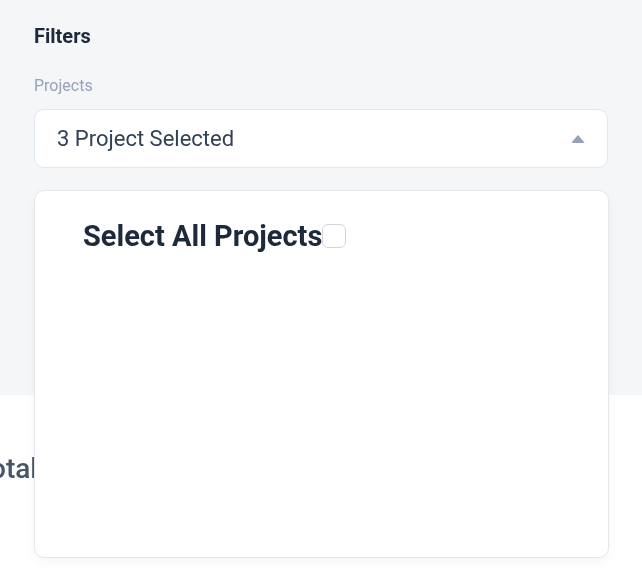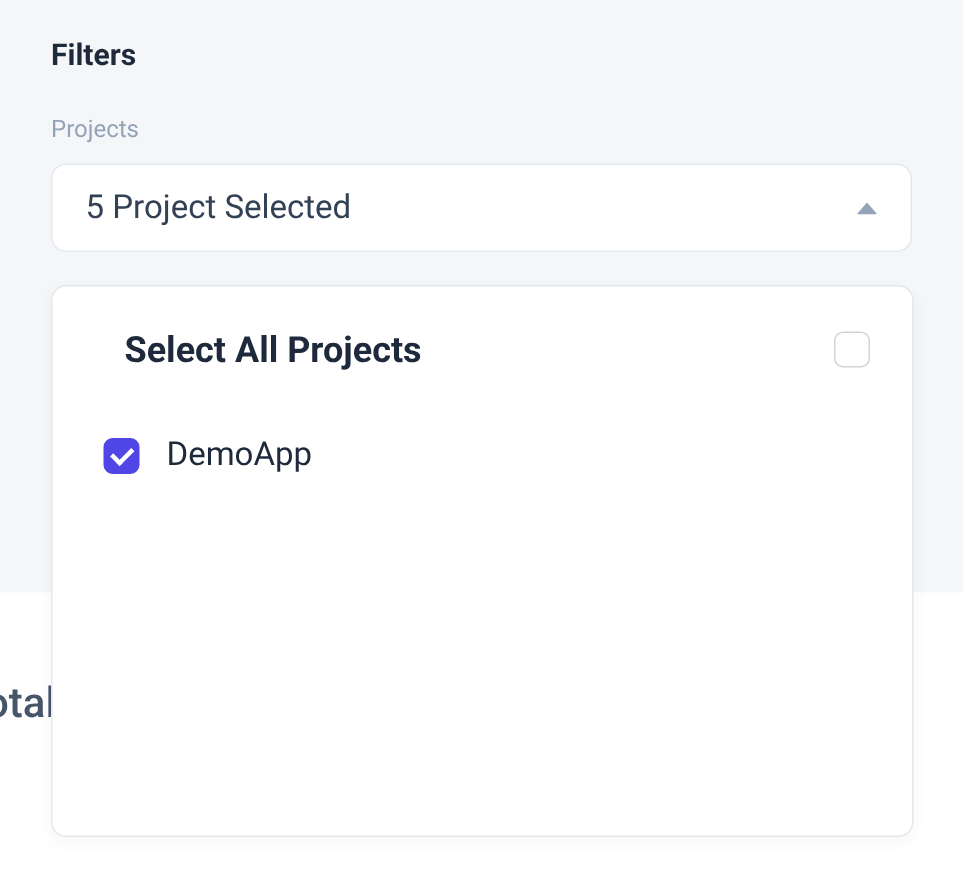--- a/index.html
+++ b/index.html
@@ -62,23 +62,23 @@
       background: #ffffff;
       border: 1px solid #e5e7eb;
       border-radius: 10px;
       box-shadow: 0 4px 12px rgba(0,0,0,0.04);
       padding: 28px 0 28px 0;
       height: 368px;
     }
     .select-all-row {
       display: flex;
       align-items: center;
-      justify-content: space-between;
+      justify-content: flex-start;
       padding: 0 28px 28px 48px;
-      font-size: 24px;
+      font-size: 29px;
       font-weight: 700;
       color: #1e293b;
     }
     .option-row {
       display: flex;
       align-items: center;
       padding: 16px 28px 16px 34px;
       font-size: 22px;
       color: #1e293b;
       cursor: pointer;
@@ -127,32 +127,28 @@
   </style>
 </head>
 <body>
 
 <div class="filters-panel">
   <h2 class="filters-title">Filters</h2>
 
   <div class="field-label">Projects</div>
 
   <div class="select-trigger">
-    <span>5 Project Selected</span>
+    <span>3 Project Selected</span>
     <span class="caret-up"></span>
   </div>
 </div>
 
 <div class="bottom-area"></div>
 <div class="partial-text">otal</div>
 
 <div class="dropdown-panel">
   <div class="select-all-row">
     <span>Select All Projects</span>
     <span class="checkbox"></span>
   </div>
 
-  <div class="option-row">
-    <span class="checkbox checked"></span>
-    <span>DemoApp</span>
-  </div>
 
 </div>
 
 </body></html>

